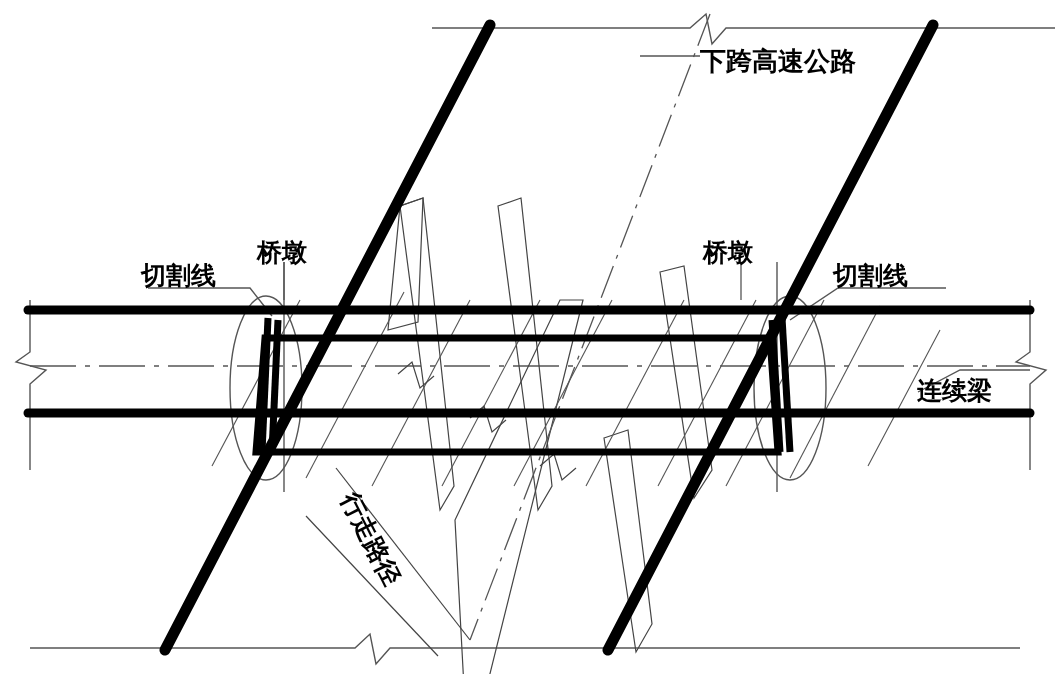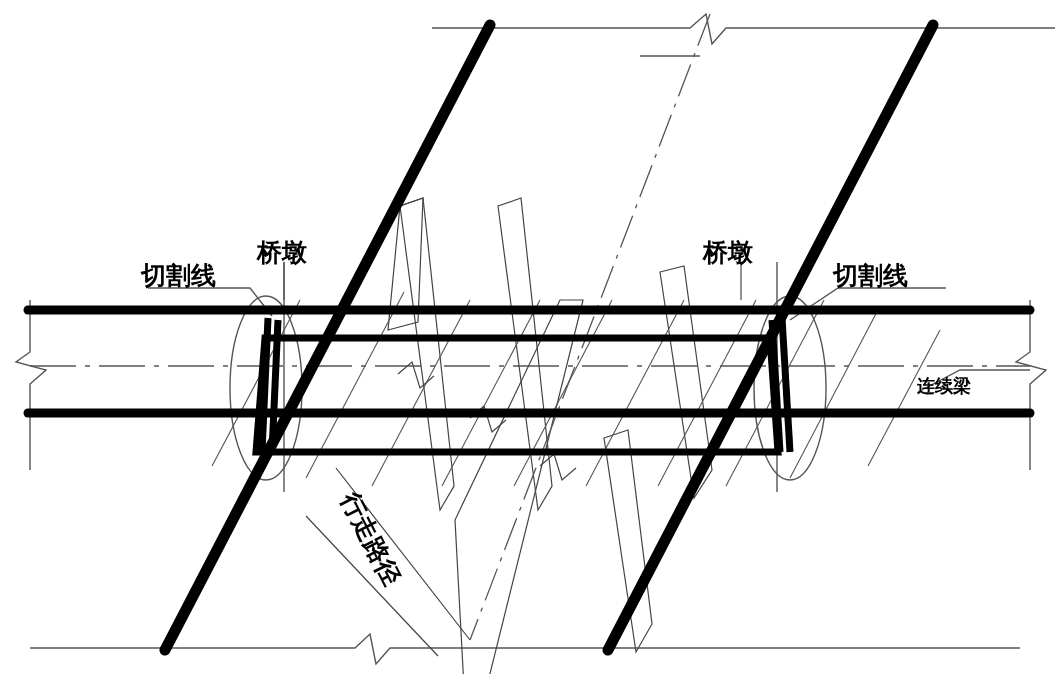--- a/index.html
+++ b/index.html
@@ -107,26 +107,27 @@
       <path d="M772,320 L780,452"></path>
     </g>
 
     <g stroke="#000" fill="none" stroke-width="11" stroke-linecap="round">
       <path d="M490,25 L165,650"></path>
       <path d="M933,25 L608,650"></path>
     </g>
 
   </svg>
 
+  <div class="lbl" style="left:700px;top:44px;font-size:26px;">下跨高速公路</div>
 
   <div class="lbl" style="left:141px;top:259px;font-size:25px;">切割线</div>
 
   <div class="lbl" style="left:257px;top:236px;font-size:25px;">桥墩</div>
 
   <div class="lbl" style="left:703px;top:236px;font-size:25px;">桥墩</div>
 
   <div class="lbl" style="left:833px;top:259px;font-size:25px;">切割线</div>
 
-  <div class="lbl" style="left:917px;top:374px;font-size:18px;">连续梁</div>
+  <div class="lbl" style="left:917px;top:374px;font-size:25px;">连续梁</div>
 
   <div class="lbl" style="left:363px;top:487px;font-size:25px;transform:rotate(63deg);transform-origin:0 0;">行走路径</div>
 
 </div>
 
 </body></html>

